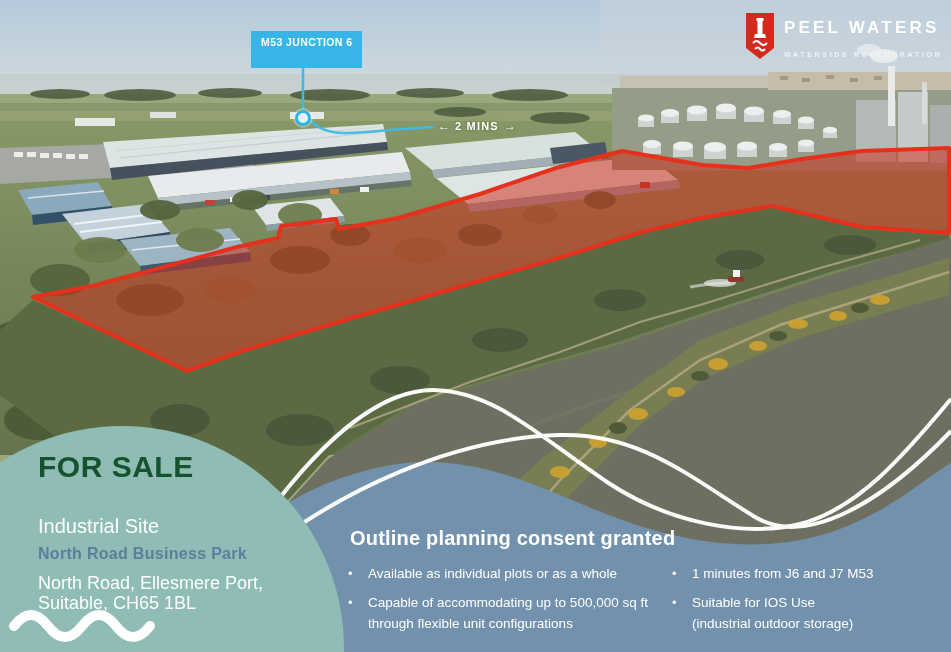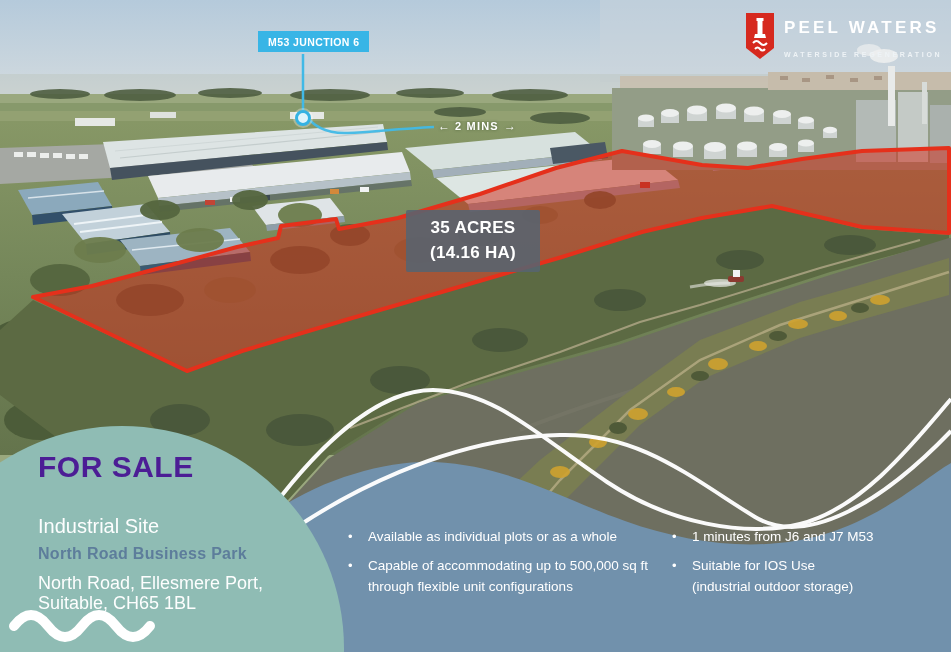--- a/index.html
+++ b/index.html
@@ -6,23 +6,23 @@
   .stage{
     position:relative;width:951px;height:652px;overflow:hidden;
     font-family:"Liberation Sans", sans-serif;
     background:#9aa87e;
   }
   .stage svg.scene{position:absolute;left:0;top:0;}
   .abs{position:absolute;}
 
   
   .junction-label{
-    left:258px;top:31px;background:#38b5e6;color:#fff;
+    left:251px;top:31px;background:#38b5e6;color:#fff;
     font-size:10.5px;font-weight:bold;letter-spacing:.4px;
-    padding:5px 10px 4px;white-space:nowrap;
+    padding:5px 10px 20px;white-space:nowrap;
   }
   .mins-label{
     left:438px;top:119px;color:#fff;font-size:11px;font-weight:bold;
     letter-spacing:1.2px;white-space:nowrap;
     text-shadow:0 0 3px rgba(40,60,30,.55);
     display:flex;align-items:center;gap:5px;
   }
   .mins-label .arrow{font-size:12px;letter-spacing:0;}
   .acres-label{
     left:406px;top:210px;width:134px;background:rgba(86,100,112,.87);
@@ -30,21 +30,21 @@
     line-height:1.45;padding:6px 0 7px;border-radius:2px;letter-spacing:.3px;
   }
 
   
   .logo{left:745px;top:12px;display:flex;align-items:flex-start;gap:9px;}
   .logo .words{display:flex;flex-direction:column;gap:13px;padding-top:6px;}
   .logo .brand{color:#fff;font-size:17px;font-weight:bold;letter-spacing:3.2px;white-space:nowrap;}
   .logo .tagline{color:#eef3f6;font-size:7px;font-weight:bold;letter-spacing:2.7px;white-space:nowrap;}
 
   
-  .sale-title{left:38px;top:450px;color:#4c1d95;font-size:30px;font-weight:bold;letter-spacing:.5px;}
+  .sale-title{left:38px;top:450px;color:#14532d;font-size:30px;font-weight:bold;letter-spacing:.5px;}
   .sale-sub{left:38px;color:#fdfefe;font-size:20px;line-height:1;}
   .sale-sub.l1{top:492px;} .sale-sub.l2{top:516px;}
   .site-name{left:38px;top:545px;color:#5d7d9b;font-size:16px;font-weight:bold;letter-spacing:.3px;}
   .addr{left:38px;color:#fdfefe;font-size:18px;}
   .addr.l1{top:573px;} .addr.l2{top:593px;}
 
   
   .details{left:348px;top:527px;width:600px;color:#fff;}
   .details h3{margin:0 0 14px 2px;font-size:20px;font-weight:bold;letter-spacing:.2px;}
   .details .cols{display:flex;}
@@ -314,32 +314,29 @@
   </div>
 
   <div class="abs junction-label">M53 JUNCTION 6</div>
 
   <div class="abs mins-label">
     <span class="arrow">←</span>
     <span>2 MINS</span>
     <span class="arrow">→</span>
   </div>
 
-  <div class="abs acres-label">
-    <div>35 ACRES</div>
-    <div>(14.16 HA)</div>
-  </div>
 
   <div class="abs sale-title">FOR SALE</div>
   <div class="abs sale-sub l2">Industrial Site</div>
   <div class="abs site-name">North Road Business Park</div>
   <div class="abs addr l1">North Road, Ellesmere Port,</div>
   <div class="abs addr l2">Suitable, CH65 1BL</div>
 
   <div class="abs details">
+    <h3>Outline planning consent granted</h3>
     <div class="cols">
       <div class="col1">
         <div class="bullet-item">
           <span class="dot">•</span>
           <span>
             <span>Available as individual plots or as a whole</span>
           </span>
         </div>
         <div class="bullet-item">
           <span class="dot">•</span>

